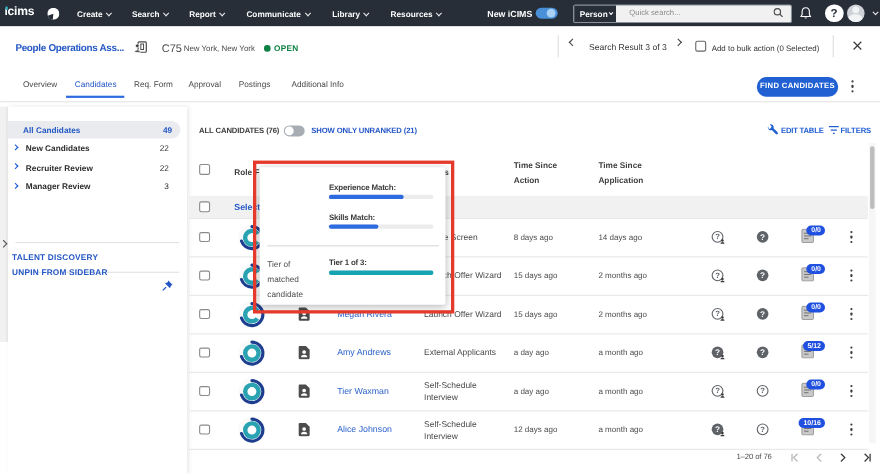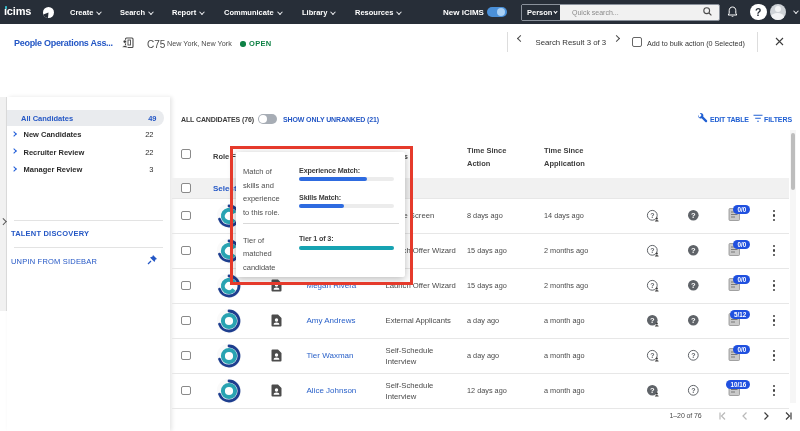--- a/index.html
+++ b/index.html
@@ -99,20 +99,35 @@
   <div class="abs" style="left:535.5px;top:14px;font-size:7.8px;color:#333">Search Result 3 of 3</div>
   <div class="abs" style="left:613.5px;top:12px;width:5px;height:5px;border-right:1.3px solid #4a4a4a;border-top:1.3px solid #4a4a4a;transform:rotate(45deg)"></div>
   <div class="cbox" style="left:632px;top:13px;border-color:#666"></div>
   <div class="abs" style="left:647px;top:14.5px;font-size:7.2px;color:#333">Add to bulk action (0 Selected)</div>
   <div class="abs" style="left:757px;top:8px;width:1px;height:20px;background:#ddd"></div>
   <svg class="abs" style="left:774.5px;top:13px" width="9" height="9" viewBox="0 0 9 9">
         <path d="M1 1 L8 8 M8 1 L1 8" stroke="#3d3d3d" stroke-width="1.1"></path>
       </svg>
 </div>
 
+<div id="tabs">
+  <div class="tab" style="left:20.8px">Overview</div>
+  <div class="tab" style="left:68px;color:#2457c5">Candidates</div>
+  <div class="abs" style="left:59.5px;top:26.5px;width:53px;height:2px;background:#2e6be0"></div>
+  <div class="tab" style="left:121.8px">Req. Form</div>
+  <div class="tab" style="left:171.3px">Approval</div>
+  <div class="tab" style="left:217px">Postings</div>
+  <div class="tab" style="left:265px">Additional Info</div>
+  <div class="abs" style="left:688px;top:9.5px;width:74px;height:18.5px;border-radius:9.5px;background:#2160d3;color:#fff;font-size:7px;font-weight:bold;text-align:center;line-height:18.5px;letter-spacing:0.3px">FIND CANDIDATES</div>
+  <div class="dots" style="left:773.5px;top:13px">
+        <i></i>
+        <i></i>
+        <i></i>
+      </div>
+</div>
 
 <div id="gutter"></div>
 <div class="abs" style="left:1px;top:219px;width:4.5px;height:4.5px;border-right:1.4px solid #555;border-top:1.4px solid #555;transform:rotate(45deg);z-index:5"></div>
 <div id="sidebar">
   <div class="abs" style="left:0;top:13px;width:157px;height:16px;background:#e9ebee;border-radius:0 8px 8px 0"></div>
   <div class="abs" style="left:14px;top:17px;font-size:7.5px;font-weight:bold;color:#2457c5">All Candidates</div>
   <div class="abs" style="right:13.5px;top:17px;font-size:7.5px;font-weight:bold;color:#2457c5">49</div>
   <div class="sitem" style="top:29px">
         <span class="ch"></span>
         <span class="txt">New Candidates</span>
@@ -124,21 +139,21 @@
         <span class="cnt">22</span>
       </div>
   <div class="sitem" style="top:64px">
         <span class="ch"></span>
         <span class="txt">Manager Review</span>
         <span class="cnt">3</span>
       </div>
   <div class="sdiv" style="top:123px"></div>
   <div class="abs" style="left:4px;top:132px;font-size:7.5px;font-weight:bold;color:#2457c5;letter-spacing:0.2px">TALENT DISCOVERY</div>
   <div class="sdiv" style="top:149.5px"></div>
-  <div class="abs" style="left:4px;top:160px;font-size:7.5px;font-weight:normal;color:#2457c5;letter-spacing:0.2px">UNPIN FROM SIDEBAR</div>
+  <div class="abs" style="left:4px;top:146px;font-size:7.5px;font-weight:bold;color:#2457c5;letter-spacing:0.2px">UNPIN FROM SIDEBAR</div>
   <svg class="abs" style="left:139px;top:157px" width="12" height="12" viewBox="0 0 12 12">
     <path d="M7 1 L11 5 L9.5 5.5 L8.5 8 L4 3.5 L6.5 2.5 Z" fill="#2457c5"></path>
     <line x1="5" y1="7" x2="2" y2="10" stroke="#2457c5" stroke-width="1.2"></line>
   </svg>
 </div>
 
 <div class="abs" style="left:181px;top:115.5px;font-size:7px;font-weight:bold;color:#3d3d3d;letter-spacing:-0.12px">ALL CANDIDATES (76)</div>
 <div class="abs" style="left:258px;top:113.5px;width:19px;height:10px;border-radius:5px;background:#a7adb5"></div>
 <div class="abs" style="left:259px;top:114.5px;width:8px;height:8px;border-radius:50%;background:#fff"></div>
 <div class="abs" style="left:283px;top:115.5px;font-size:7px;font-weight:bold;color:#2457c5;letter-spacing:-0.12px">SHOW ONLY UNRANKED (21)</div>
@@ -399,21 +414,20 @@
       <path d="M1.5 0.5 L5 4 L1.5 7.5" fill="none" stroke="#3d3d3d" stroke-width="1.2"></path>
     </svg>
 <svg class="abs" style="left:784px;top:412px" width="9" height="8" viewBox="0 0 9 8">
       <path d="M7 0.5 L7 7.5 M2 0.5 L5.5 4 L2 7.5" fill="none" stroke="#3d3d3d" stroke-width="1.2"></path>
     </svg>
 
 <div class="abs" style="left:790px;top:130px;width:6px;height:273px;background:#f6f6f6"></div>
 <div class="abs" style="left:790.5px;top:133px;width:4.5px;height:57px;border-radius:2.5px;background:#bdbdbd"></div>
 
 <div id="popup">
-  <div class="ptxt" style="left:7px;top:13px;line-height:13.6px">Match of<br>skills and<br>experience<br>to this role.</div>
   <div class="plabel" style="left:63px;top:13.5px">Experience Match:</div>
   <div class="pbar" style="left:63px;top:25px">
         <i style="width:68px"></i>
       </div>
   <div class="plabel" style="left:63px;top:41px">Skills Match:</div>
   <div class="pbar" style="left:63px;top:52px">
         <i style="width:45px"></i>
       </div>
   <div class="abs" style="left:7px;top:71px;width:156px;height:1px;background:#d9d9d9"></div>
   <div class="ptxt" style="left:7px;top:81.5px;line-height:13.6px">Tier of<br>matched<br>candidate</div>

